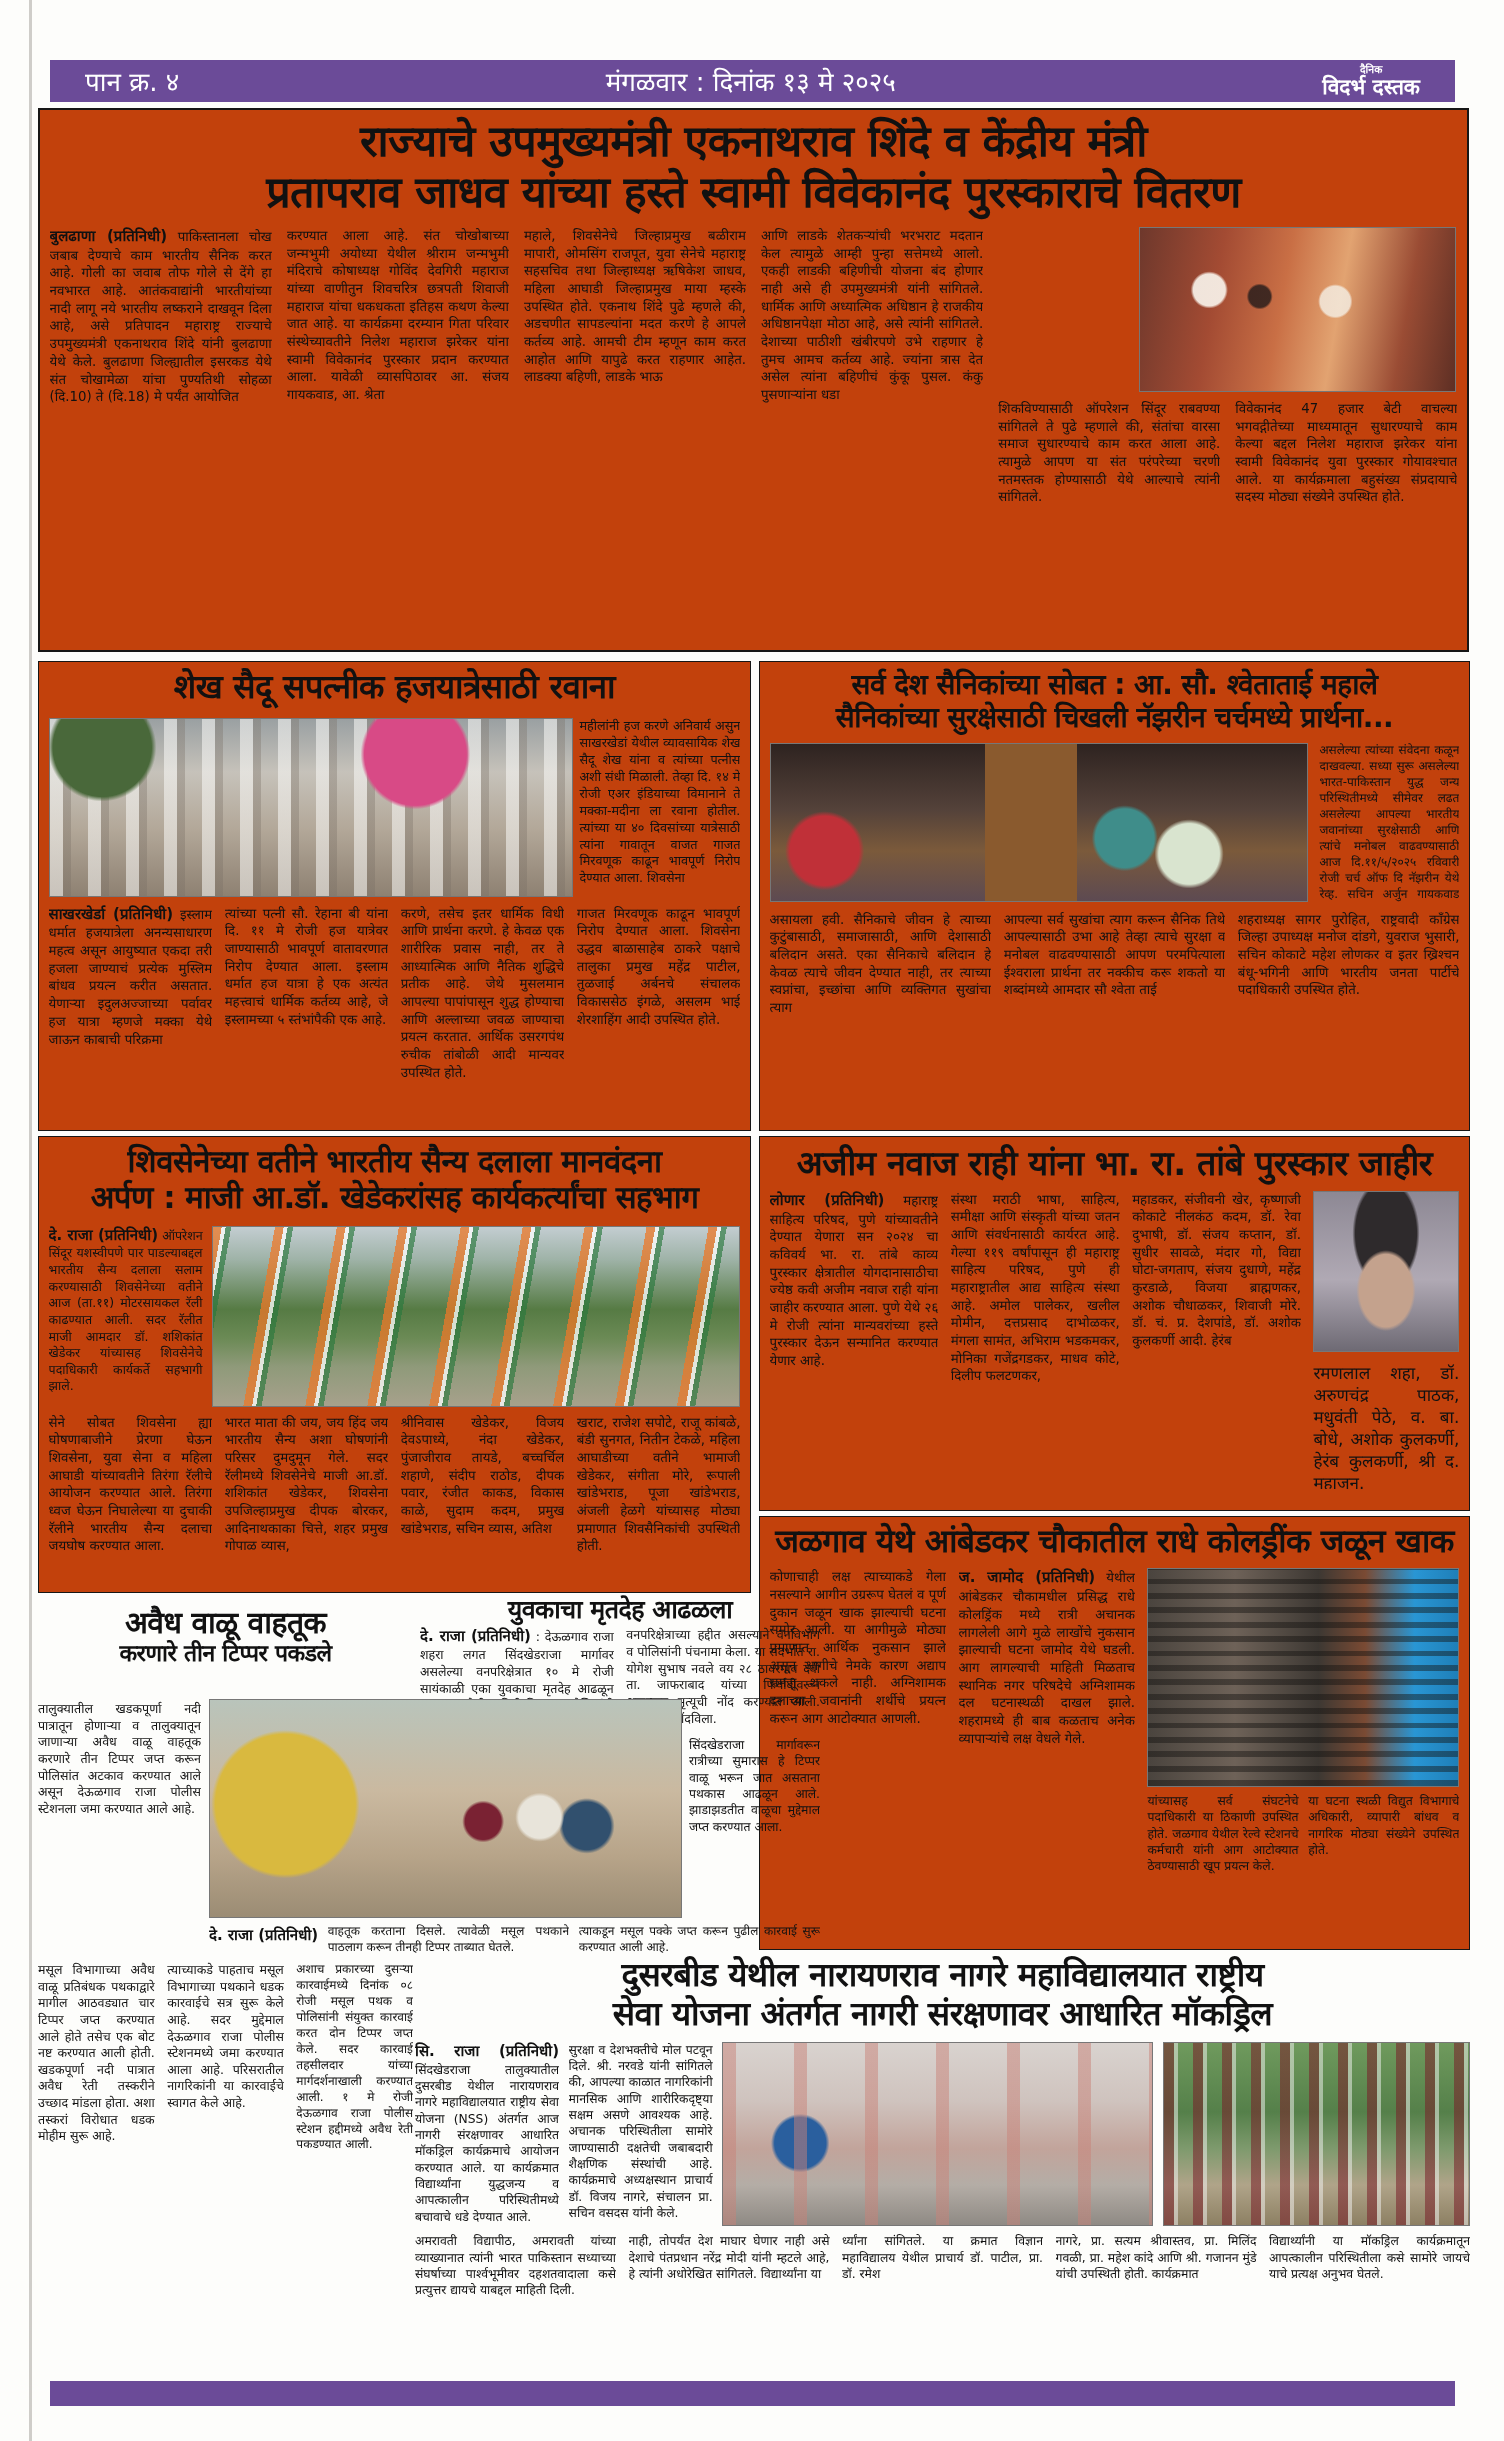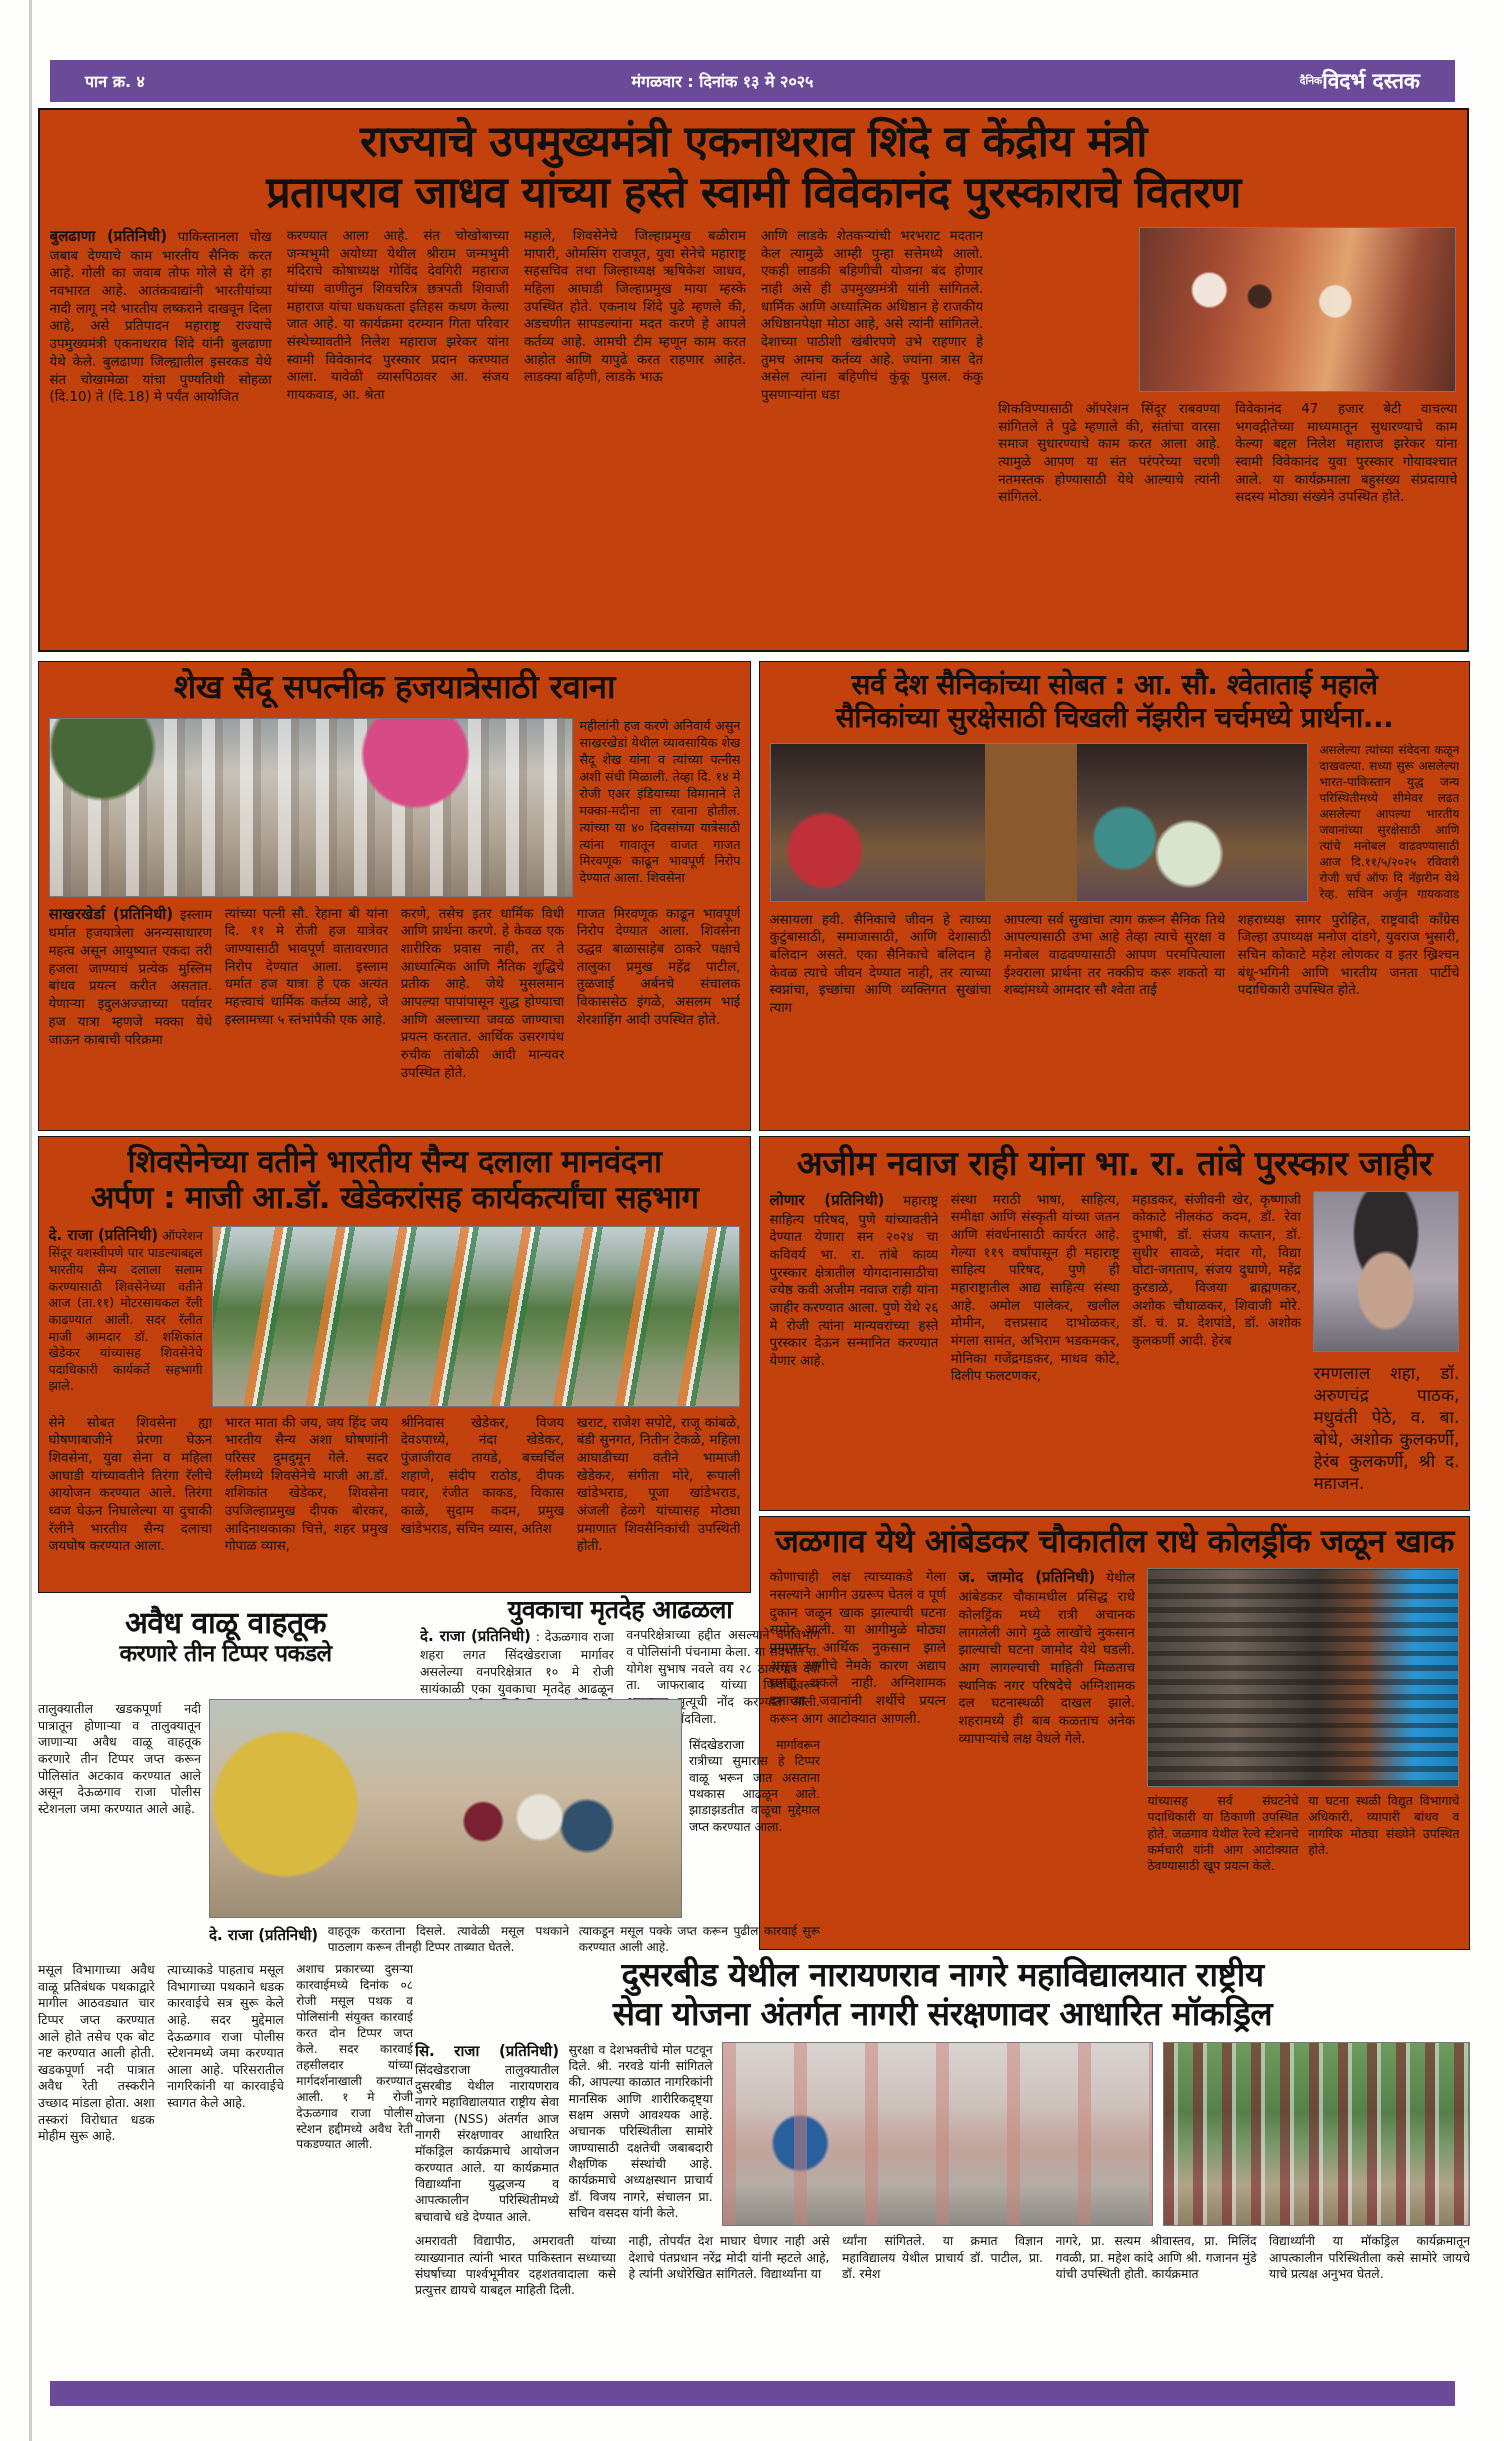--- a/index.html
+++ b/index.html
@@ -4,22 +4,22 @@
 <style>
   *{box-sizing:border-box;margin:0;padding:0}
   html,body{background:#e9e7e4}
   .page{position:relative;width:1504px;height:2441px;background:#fdfdfb;margin:0 auto;
         font-family:"DejaVu Sans",sans-serif;color:#111;overflow:hidden}
   .page::before{content:"";position:absolute;left:29px;top:0;bottom:0;width:2.9px;background:#cfcdc9}
 
   
   .topbar{position:absolute;left:50px;top:60px;width:1405px;height:42px;background:#6b4b98;
           display:flex;align-items:center;justify-content:space-between;padding:0 35px;color:#fff}
-  .topbar .pgno,.topbar .date{font-size:16px;font-weight:bold}
-  .brand{display:flex;flex-direction:row;align-items:center;line-height:1}
+  .topbar .pgno,.topbar .date{font-size:26px;font-weight:normal}
+  .brand{display:flex;flex-direction:column;align-items:center;line-height:1}
   .brand .b-top{font-size:10.6px;font-weight:bold;margin-bottom:1.9px}
   .brand .b-main{font-size:21px;font-weight:bold}
   .botbar{position:absolute;left:50px;top:2381px;width:1405px;height:25px;background:#6b4b98}
 
   
   .art{position:absolute;background:#c2410c;border:1.9px solid #161616;padding:5.8px 9.6px;overflow:hidden}
   .art.thick{border-width:2.9px}
   .art.noborder{border:none;background:transparent}
   .hl{font-weight:bold;text-align:center;line-height:1.18;letter-spacing:-0.5px}
   .hl-xl{font-size:43px}

